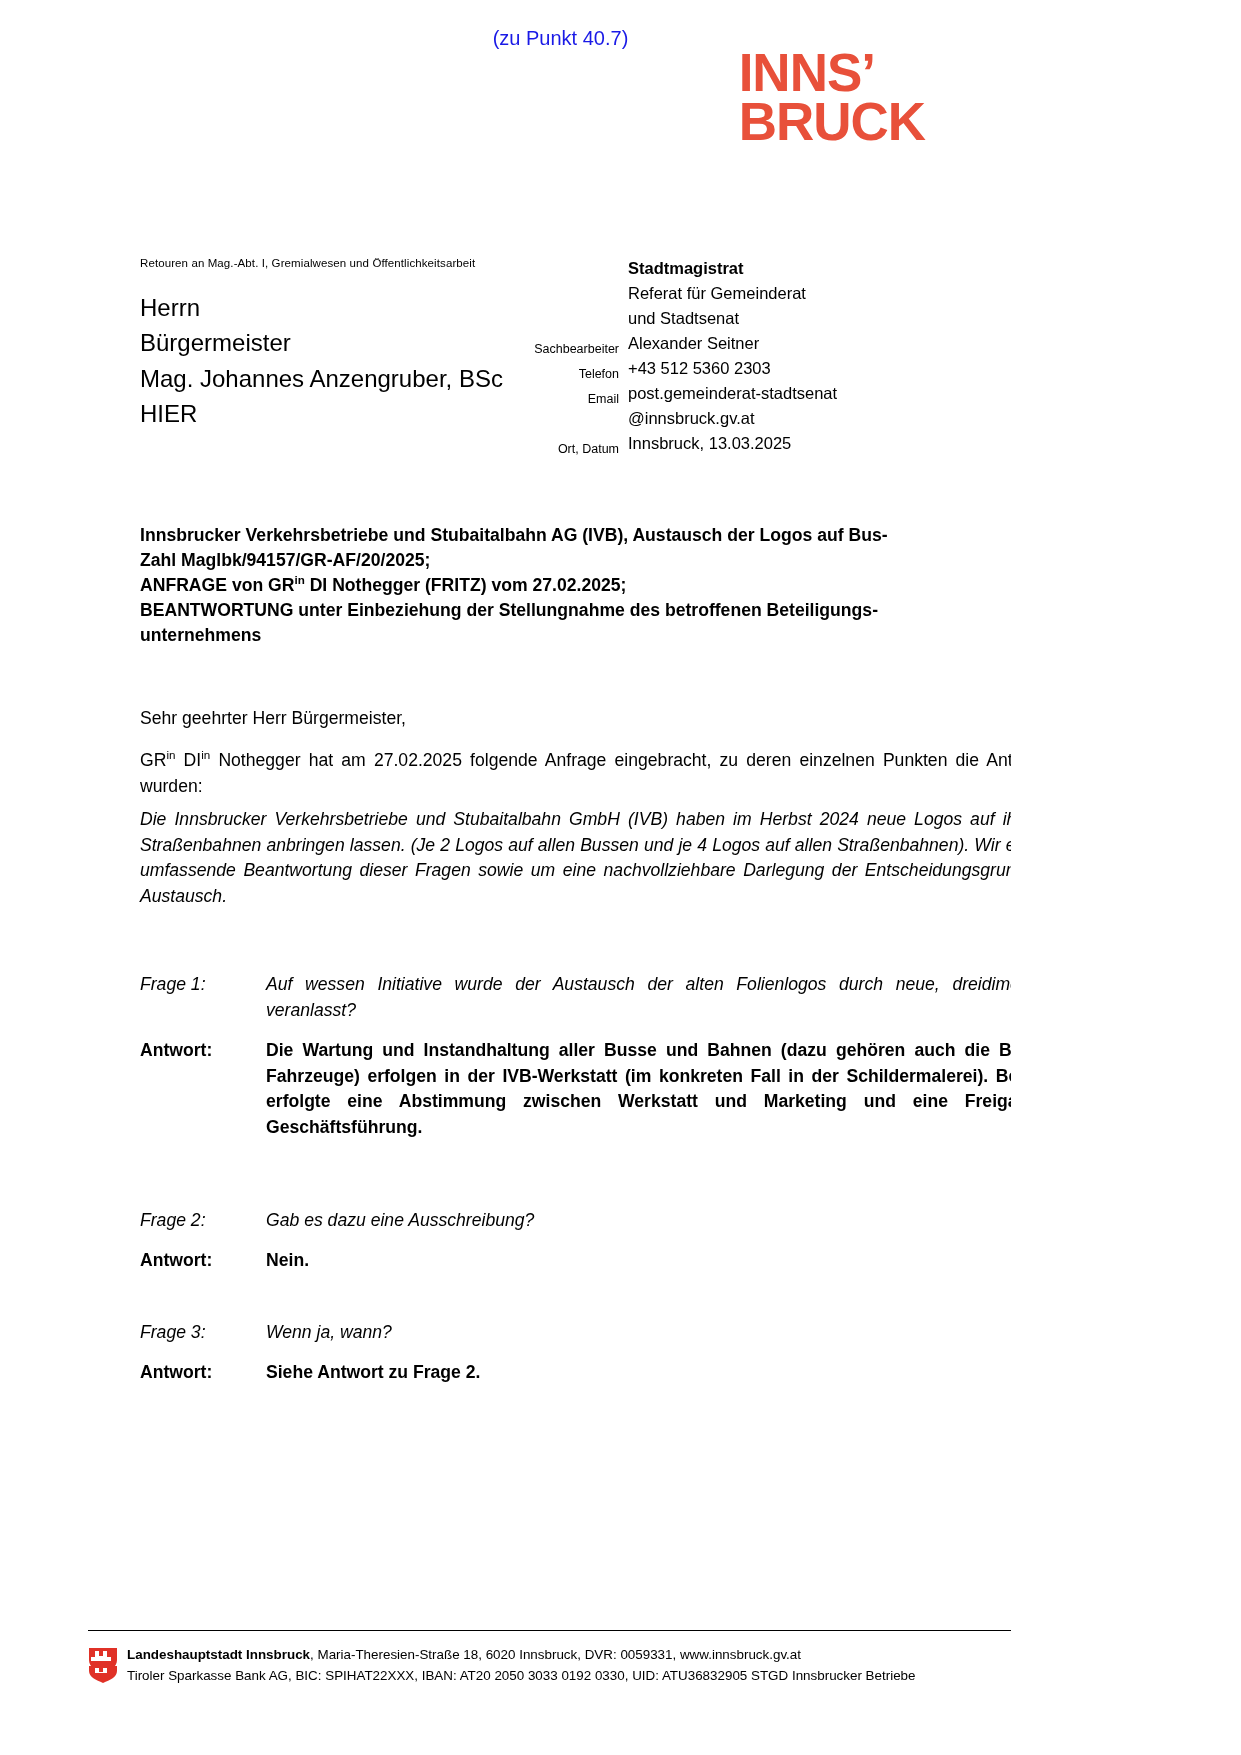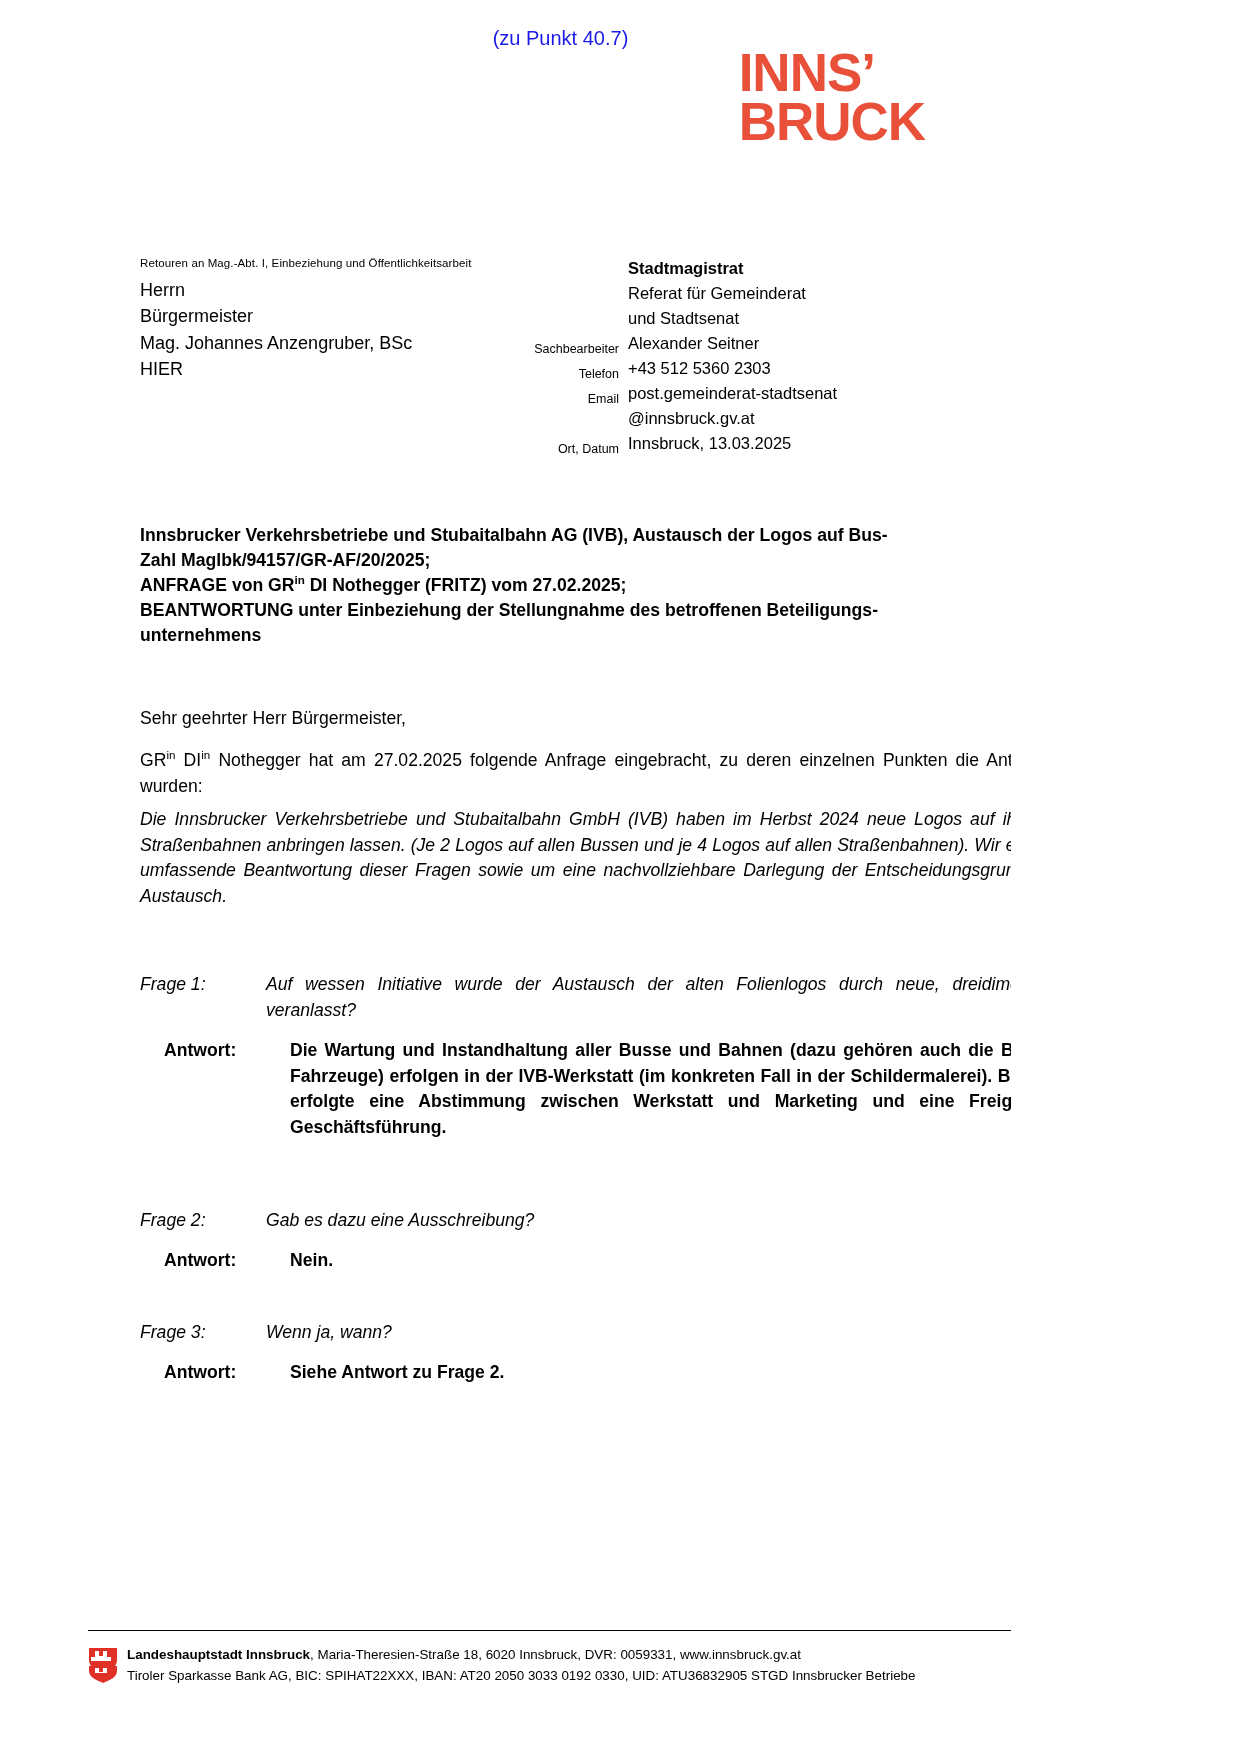--- a/index.html
+++ b/index.html
@@ -50,23 +50,23 @@
   .retouren {
     position: absolute;
     top: 257px;
     left: 140px;
     font-size: 11.5px;
     color: #000;
     letter-spacing: 0.1px;
   }
   .addressee {
     position: absolute;
-    top: 277px;
-    left: 140px;
-    font-size: 18px;
+    top: 290px;
+    left: 140px;
+    font-size: 24px;
     line-height: 1.47;
   }
 
   
   .meta {
     position: absolute;
     top: 256px;
     left: 519px;
     width: 430px;
     font-size: 16.5px;
@@ -143,21 +143,21 @@
     display: flex;
     font-size: 17.6px;
     line-height: 1.47;
     margin-bottom: 2px;
   }
   .qa-label {
     width: 126px;
     flex: 0 0 126px;
   }
   .qa-label.q { font-style: italic; }
-  .qa-label.a { font-weight: bold; margin-left: 24px; }
+  .qa-label.a { font-weight: bold; }
   .qa-text { flex: 1; text-align: justify; }
   .qa-text.q { font-style: italic; }
   .qa-text.a { font-weight: bold; }
   .qa-gap { height: 12px; }
 
   #qa1 { top: 972px; }
   #qa2 { top: 1208px; }
   #qa3 { top: 1320px; }
 
   
@@ -196,21 +196,21 @@
 
   <div class="top-note">
     <span>(zu Punkt 40.7)</span>
   </div>
 
   <div class="logo">
     <div>INNS’</div>
     <div>BRUCK</div>
   </div>
 
-  <div class="retouren">Retouren an Mag.-Abt. I, Einbeziehung und Öffentlichkeitsarbeit</div>
+  <div class="retouren">Retouren an Mag.-Abt. I, Gremialwesen und Öffentlichkeitsarbeit</div>
   <div class="addressee">
     <div>Herrn</div>
     <div>Bürgermeister</div>
     <div>Mag. Johannes Anzengruber, BSc</div>
     <div>HIER</div>
   </div>
 
   <div class="meta">
     <div class="meta-row">
       <div class="meta-label"></div>

